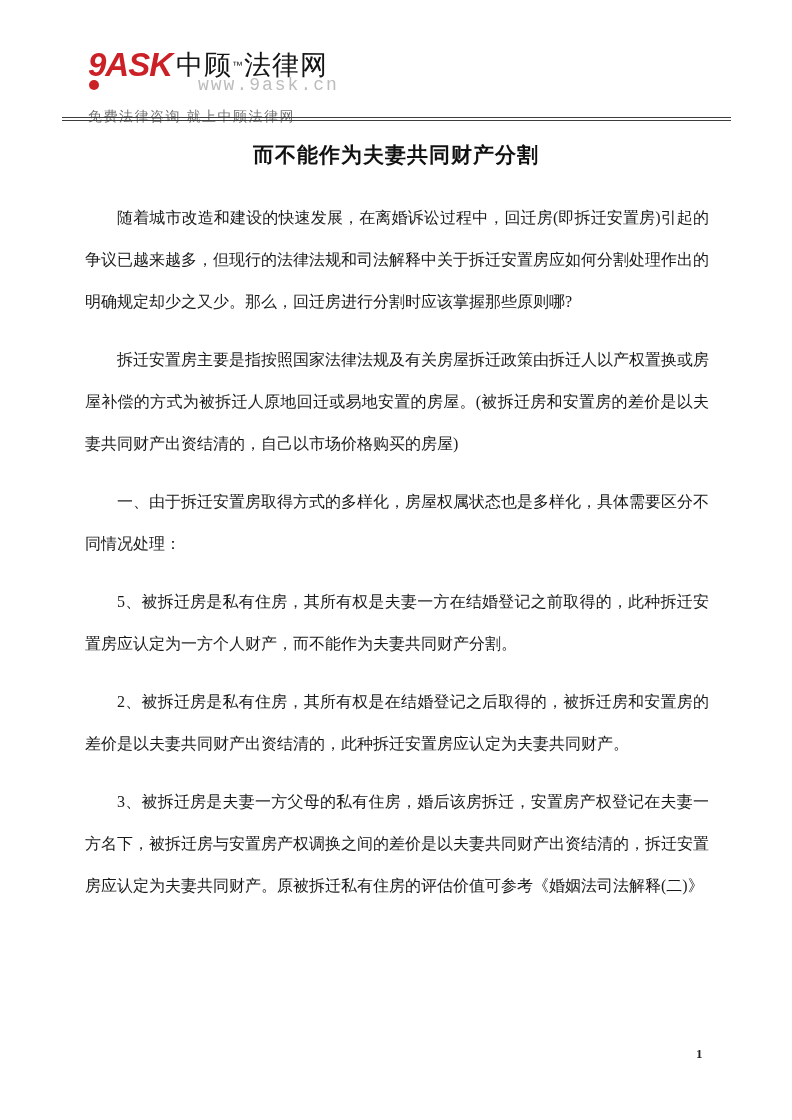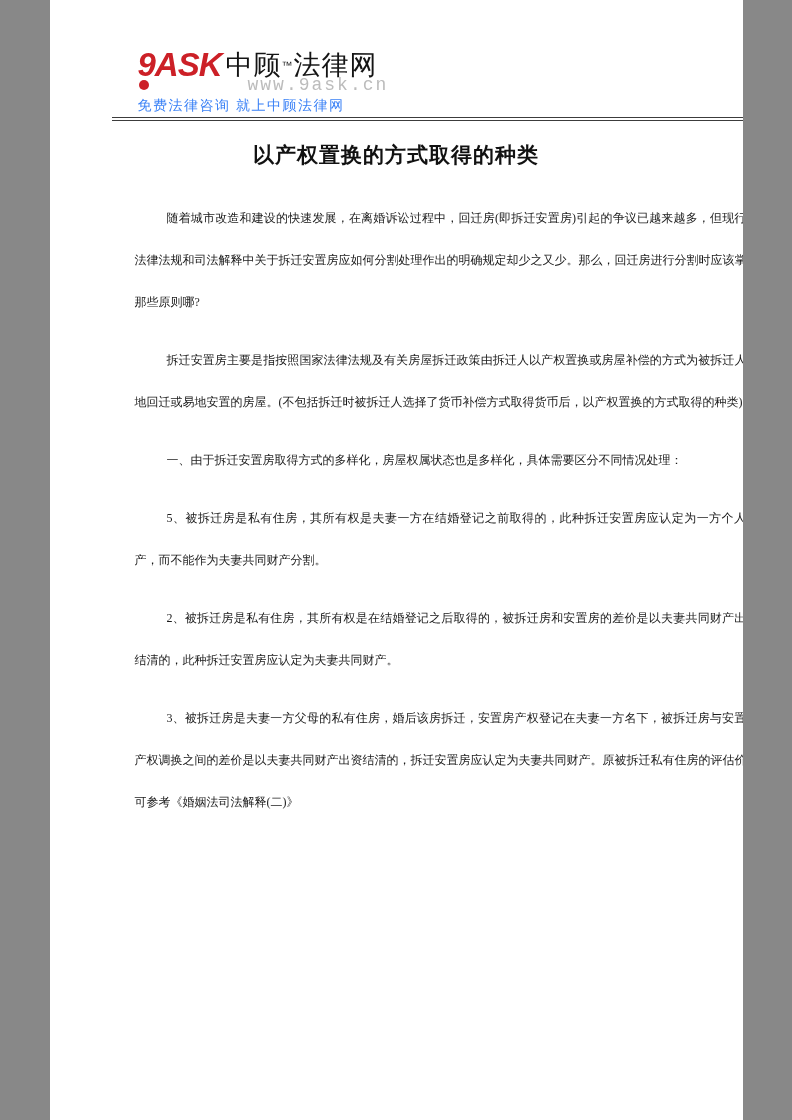--- a/index.html
+++ b/index.html
@@ -1,20 +1,20 @@
 <!DOCTYPE html>
 <html><head>
 <meta charset="utf-8">
 <style>
   * { margin:0; padding:0; box-sizing:border-box; }
   html,body { background:#888; }
   body { display:flex; justify-content:center; }
   .page {
     position:relative;
-    width:693px; height:1120px;
+    width:792px; height:1120px;
     background:#ffffff;
     font-family:"Liberation Serif","DejaVu Serif",serif;
     color:#1a1a1a;
     overflow:hidden;
   }
 
   
   .doc-header { position:absolute; left:88px; top:48px; }
   .logo-row { display:flex; align-items:center; }
   .brand-en {
@@ -38,24 +38,24 @@
     color:#141414; letter-spacing:1px;
   }
   .tm { font-size:11px; vertical-align:top; color:#141414; }
   .logo-url {
     margin-left:110px; margin-top:-6px;
     font-family:"Liberation Mono","DejaVu Sans Mono",monospace;
     font-size:18px; letter-spacing:2px;
     color:#bcbcbc;
   }
   .tagline {
-    margin-top:2px;
+    margin-top:13px;
     font-family:"Liberation Sans","DejaVu Sans",sans-serif;
     font-size:14px; letter-spacing:1.5px;
-    color:#3b82f6;
+    color:#737373;
   }
   .header-rule {
     position:absolute; left:62px; top:117px;
     width:669px; height:4px;
     border-top:1px solid #3c3c3c;
     border-bottom:1px solid #3c3c3c;
   }
 
   
   .doc-title {
@@ -65,21 +65,21 @@
     color:#111111;
     letter-spacing:1px;
   }
 
   
   .doc-body {
     position:absolute; left:85px; top:197px;
     width:624px;
   }
   .doc-body p {
-    font-size:12px;
+    font-size:16px;
     line-height:42px;
     text-align:justify;
     text-indent:32px;
     margin:0 0 16px 0;
     color:#1a1a1a;
   }
 
   
   .page-number {
     position:absolute; left:696px; top:1046px;
@@ -96,25 +96,25 @@
     <div class="logo-row">
       <span class="brand-en">9ASK</span>
       <span class="brand-cn"><span>中顾</span><sup class="tm">™</sup><span>法律网</span></span>
     </div>
     <div class="logo-url">www.9ask.cn</div>
     <div class="tagline">免费法律咨询 就上中顾法律网</div>
   </header>
 
   <div class="header-rule"></div>
 
-  <h1 class="doc-title">以产权置换的方式取得的种类</h1>
+  <h1 class="doc-title">而不能作为夫妻共同财产分割</h1>
 
   <main class="doc-body">
     <p>随着城市改造和建设的快速发展，在离婚诉讼过程中，回迁房(即拆迁安置房)引起的争议已越来越多，但现行的法律法规和司法解释中关于拆迁安置房应如何分割处理作出的明确规定却少之又少。那么，回迁房进行分割时应该掌握那些原则哪?</p>
-    <p>拆迁安置房主要是指按照国家法律法规及有关房屋拆迁政策由拆迁人以产权置换或房屋补偿的方式为被拆迁人原地回迁或易地安置的房屋。(不包括拆迁时被拆迁人选择了货币补偿方式取得货币后，以产权置换的方式取得的种类)</p>
+    <p>拆迁安置房主要是指按照国家法律法规及有关房屋拆迁政策由拆迁人以产权置换或房屋补偿的方式为被拆迁人原地回迁或易地安置的房屋。(被拆迁房和安置房的差价是以夫妻共同财产出资结清的，自己以市场价格购买的房屋)</p>
     <p>一、由于拆迁安置房取得方式的多样化，房屋权属状态也是多样化，具体需要区分不同情况处理：</p>
     <p>5、被拆迁房是私有住房，其所有权是夫妻一方在结婚登记之前取得的，此种拆迁安置房应认定为一方个人财产，而不能作为夫妻共同财产分割。</p>
     <p>2、被拆迁房是私有住房，其所有权是在结婚登记之后取得的，被拆迁房和安置房的差价是以夫妻共同财产出资结清的，此种拆迁安置房应认定为夫妻共同财产。</p>
     <p>3、被拆迁房是夫妻一方父母的私有住房，婚后该房拆迁，安置房产权登记在夫妻一方名下，被拆迁房与安置房产权调换之间的差价是以夫妻共同财产出资结清的，拆迁安置房应认定为夫妻共同财产。原被拆迁私有住房的评估价值可参考《婚姻法司法解释(二)》</p>
   </main>
 
   <div class="page-number">1</div>
 
 </div>
 

